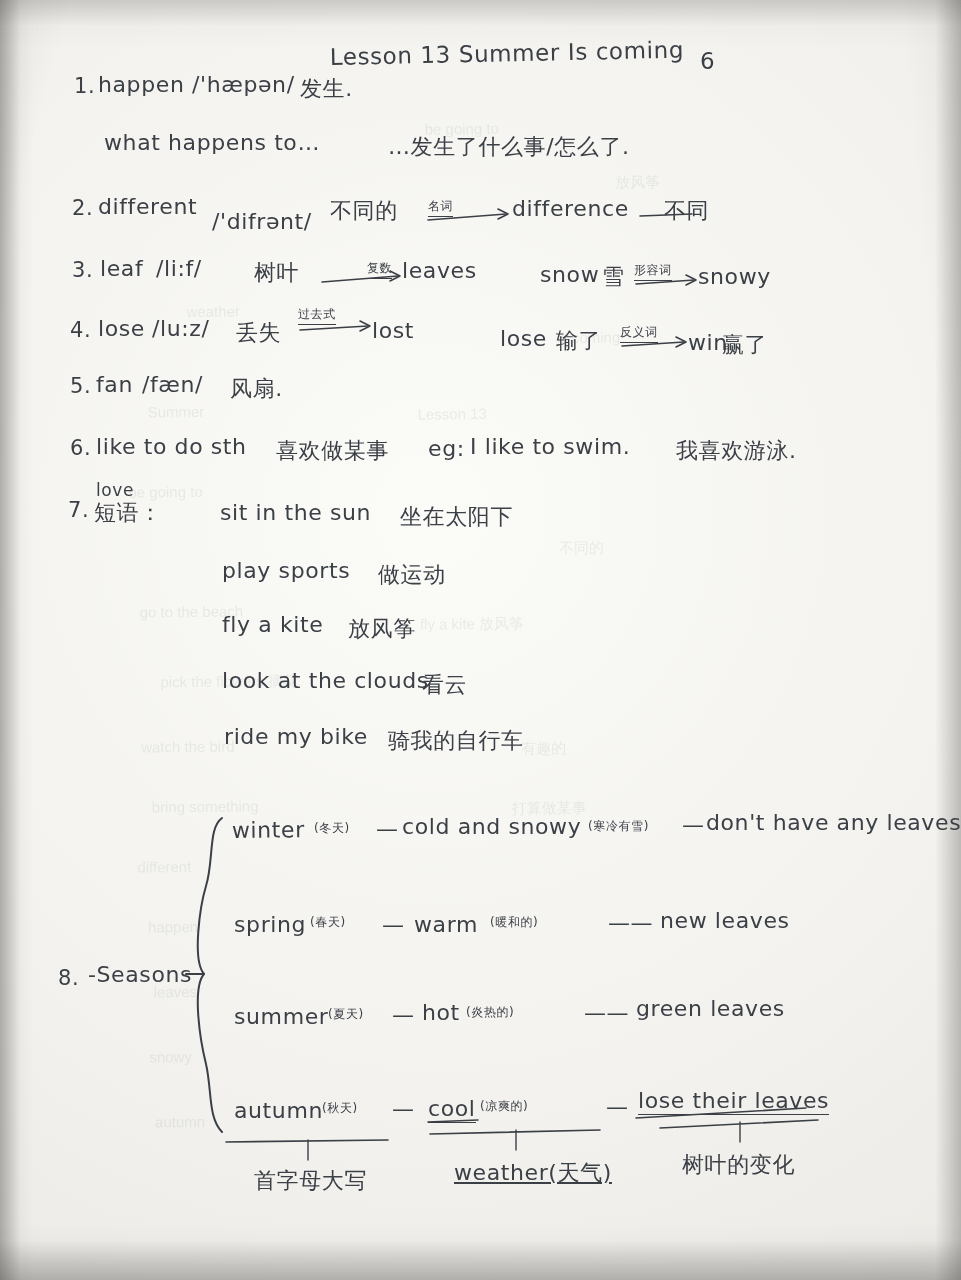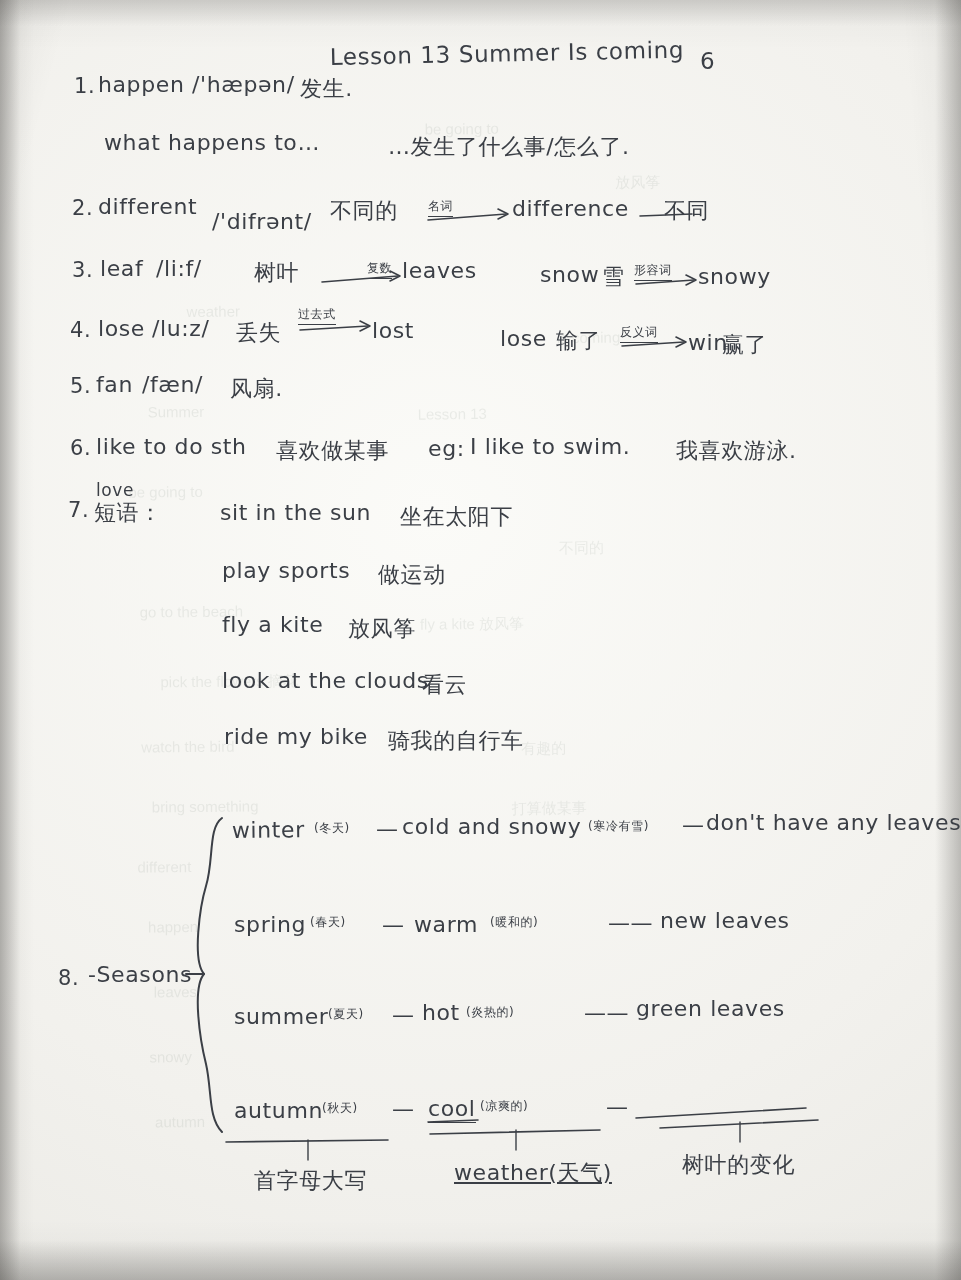--- a/index.html
+++ b/index.html
@@ -220,20 +220,21 @@
   <div class="ink hand sm cn" style="left:466px; top:1004px;">(炎热的)</div>
   <div class="ink hand t" style="left:584px; top:1000px;">——</div>
   <div class="ink hand t" style="left:636px; top:996px;">green leaves</div>
 
   <div class="ink hand t" style="left:234px; top:1098px;">autumn</div>
   <div class="ink hand sm cn" style="left:322px; top:1100px;">(秋天)</div>
   <div class="ink hand t" style="left:392px; top:1096px;">—</div>
   <div class="ink hand t underline" style="left:428px; top:1096px;">cool</div>
   <div class="ink hand sm cn" style="left:480px; top:1098px;">(凉爽的)</div>
   <div class="ink hand t" style="left:606px; top:1094px;">—</div>
+  <div class="ink hand t underline" style="left:638px; top:1088px;">lose their leaves</div>
 
   <div class="ink hand t cn" style="left:254px; top:1166px;">首字母大写</div>
   <div class="ink hand t cn" style="left:454px; top:1158px;text-decoration:underline;">weather(天气)</div>
   <div class="ink hand t cn" style="left:682px; top:1150px;">树叶的变化</div>
 
   <svg class="overlay" viewBox="0 0 961 1280">
     <g stroke="#3b3f46" fill="none" stroke-linecap="round" stroke-linejoin="round">
 
       <path d="M428 220 L506 214" stroke-width="1.6"></path>
       <path d="M498 209 L508 214 L498 219" stroke-width="1.6"></path>

